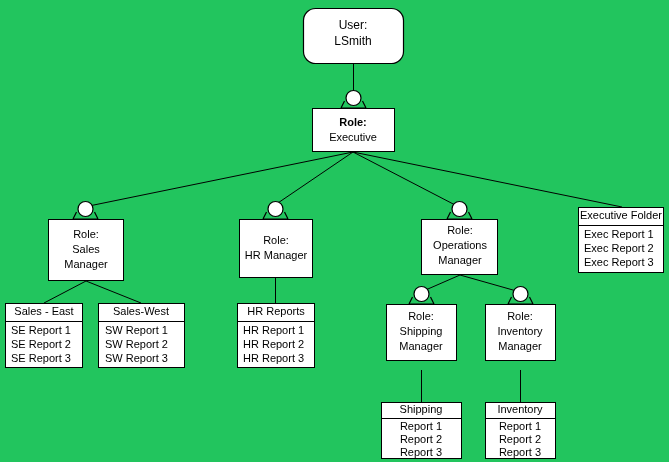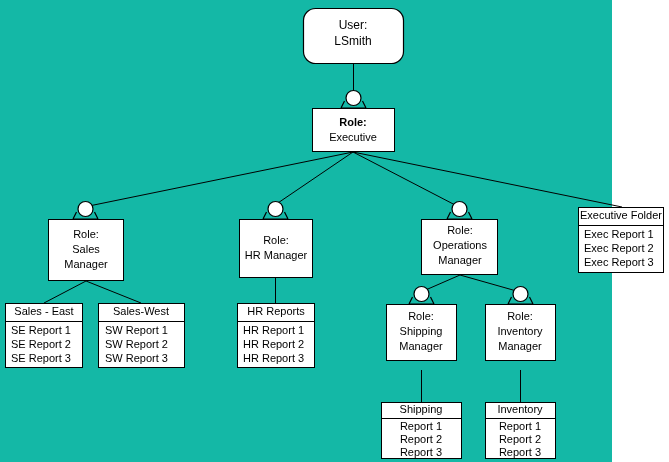--- a/index.html
+++ b/index.html
@@ -9,23 +9,23 @@
     background: #ffffff;
   }
   body {
     font-family: "Liberation Sans", sans-serif;
     width: 669px;
     height: 462px;
     overflow: hidden;
   }
   #diagram-root {
     position: relative;
-    width: 612px;
+    width: 669px;
     height: 462px;
-    background: #14b8a6;
+    background: #22c55e;
   }
   svg.diagram {
     display: block;
     width: 669px;
     height: 462px;
   }
   .edge {
     stroke: #000000;
     stroke-width: 1;
     fill: none;

